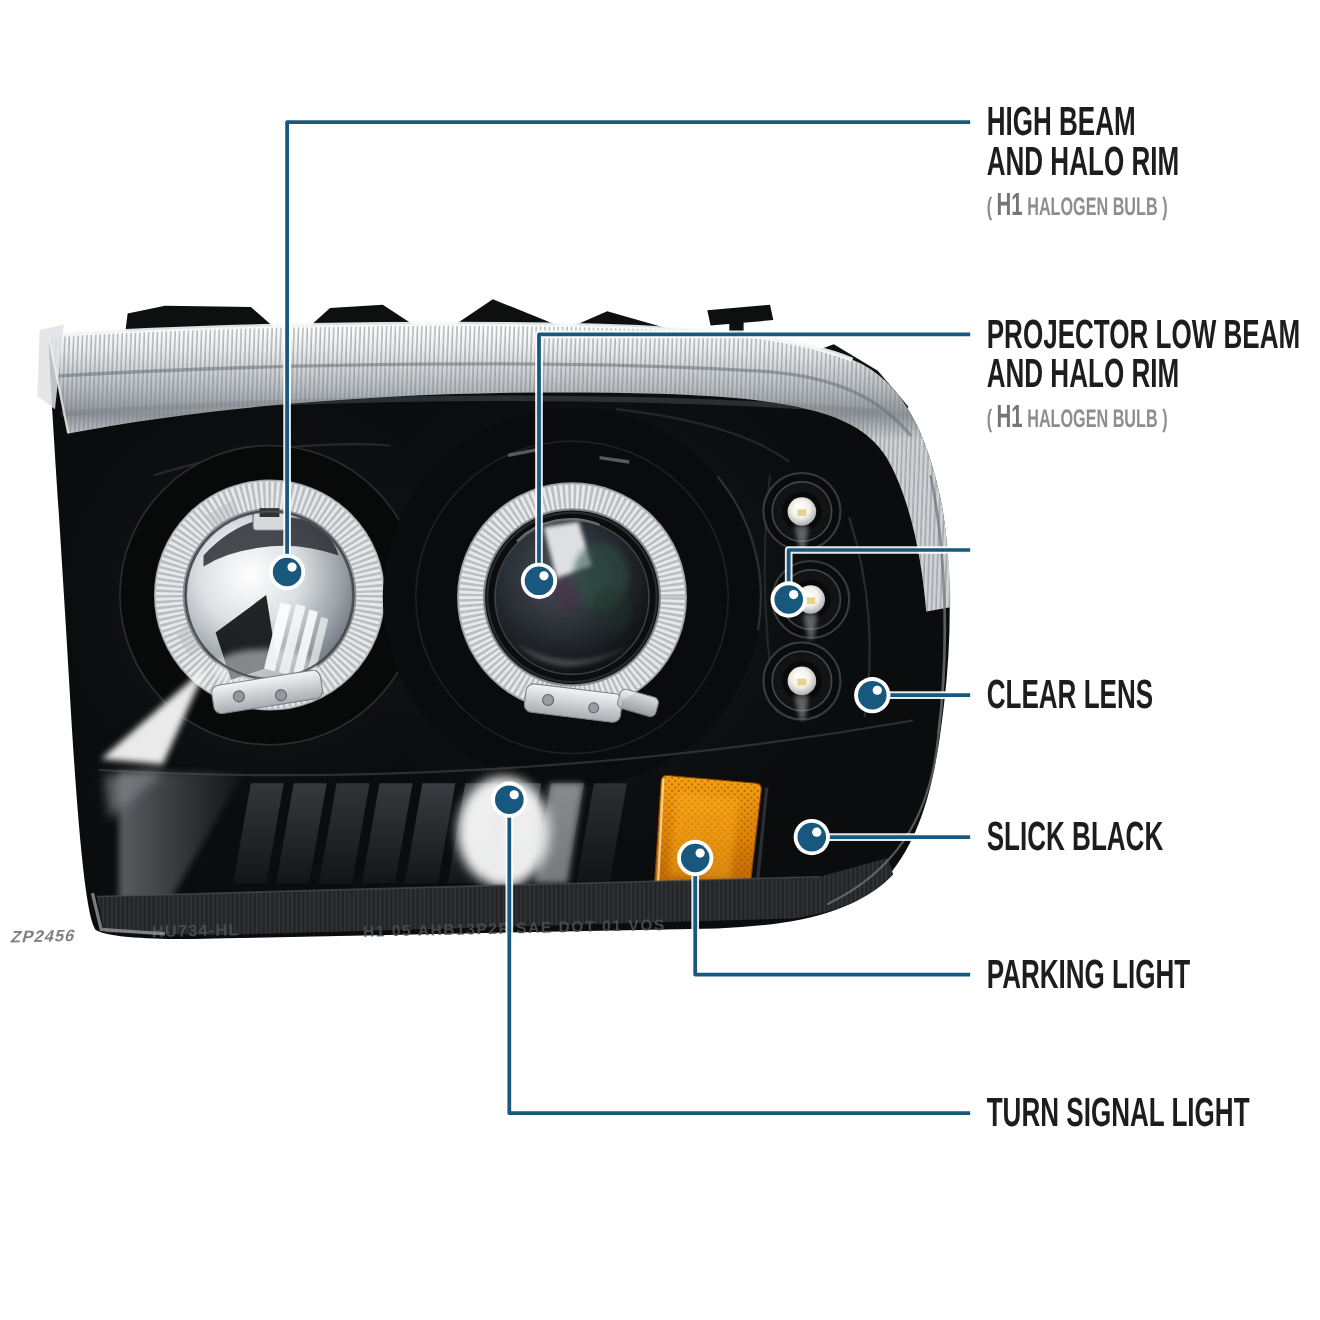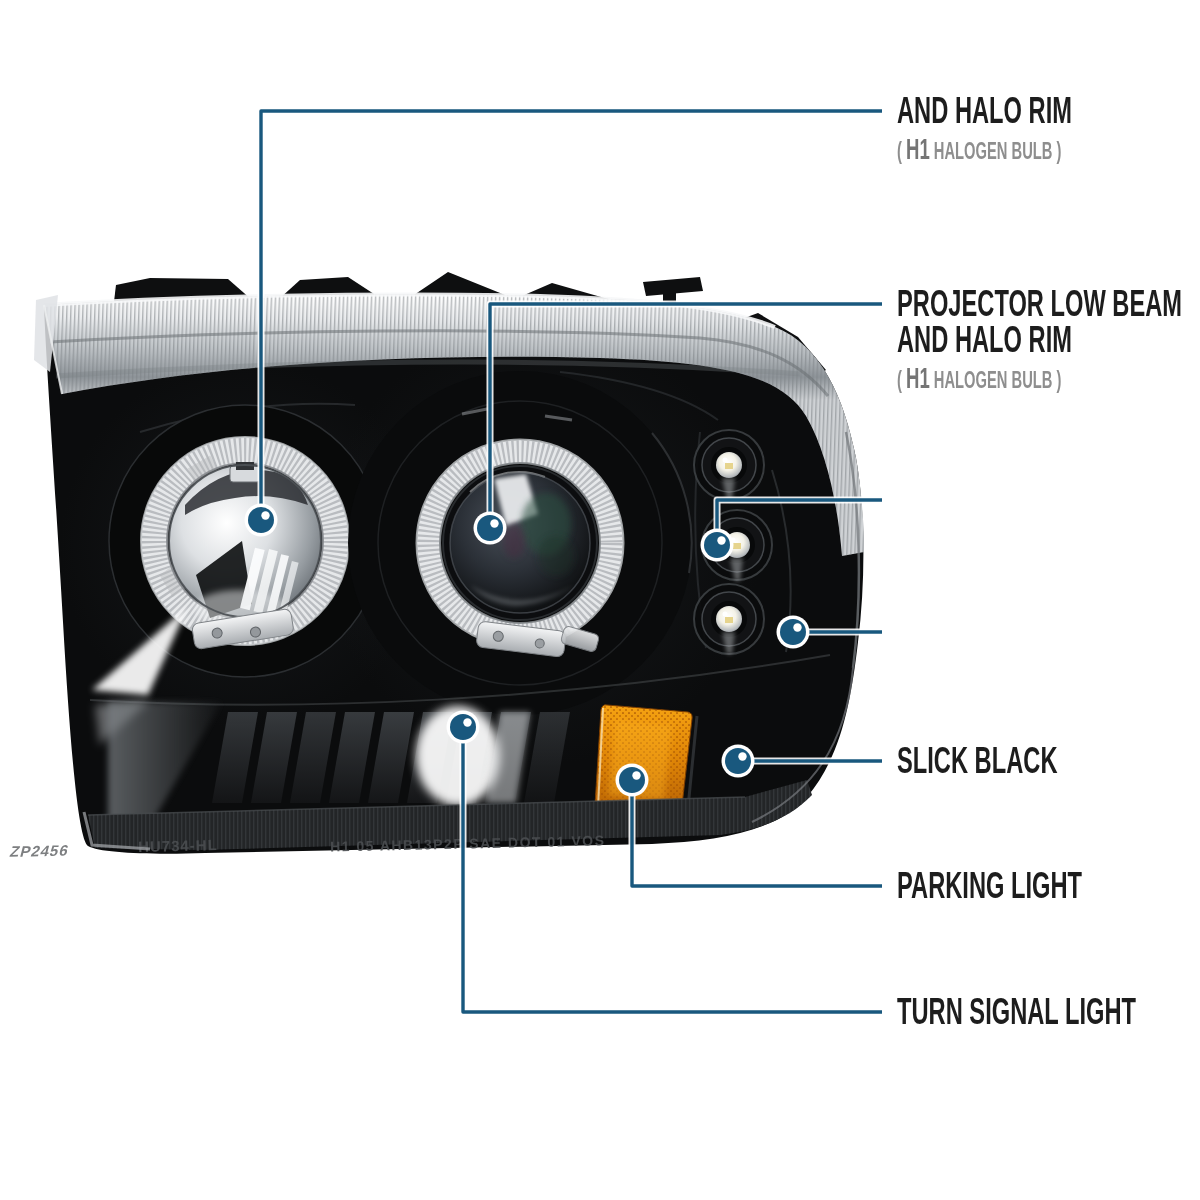--- a/index.html
+++ b/index.html
@@ -328,31 +328,35 @@
         <circle cx="463" cy="727" r="16.5" fill="#ffffff"></circle>
           <circle cx="463" cy="727" r="13" fill="#19587e"></circle>
           <circle cx="467.5" cy="722.5" r="4.2" fill="#ffffff"></circle>
       </g>
     </g>
   </svg>
 
   <div class="labels">
 
     <div class="callout-label" style="top:93px">
+      <span class="lbl"><span class="sx">HIGH BEAM</span></span>
       <span class="lbl"><span class="sx">AND HALO RIM</span></span>
       <span class="lbl sub"><span class="sx"><span class="g">( </span><span class="h1">H1</span><span class="g"> HALOGEN BULB )</span></span></span>
     </div>
 
     <div class="callout-label" style="top:286px">
       <span class="lbl"><span class="sx">PROJECTOR LOW BEAM</span></span>
       <span class="lbl"><span class="sx">AND HALO RIM</span></span>
       <span class="lbl sub"><span class="sx"><span class="g">( </span><span class="h1">H1</span><span class="g"> HALOGEN BULB )</span></span></span>
     </div>
 
 
+    <div class="callout-label" style="top:614px">
+      <span class="lbl"><span class="sx">CLEAR LENS</span></span>
+    </div>
 
     <div class="callout-label" style="top:868px">
       <span class="lbl"><span class="sx">PARKING LIGHT</span></span>
     </div>
 
     <div class="callout-label" style="top:743px">
       <span class="lbl"><span class="sx">SLICK BLACK</span></span>
     </div>
 
     <div class="callout-label" style="top:994px">

